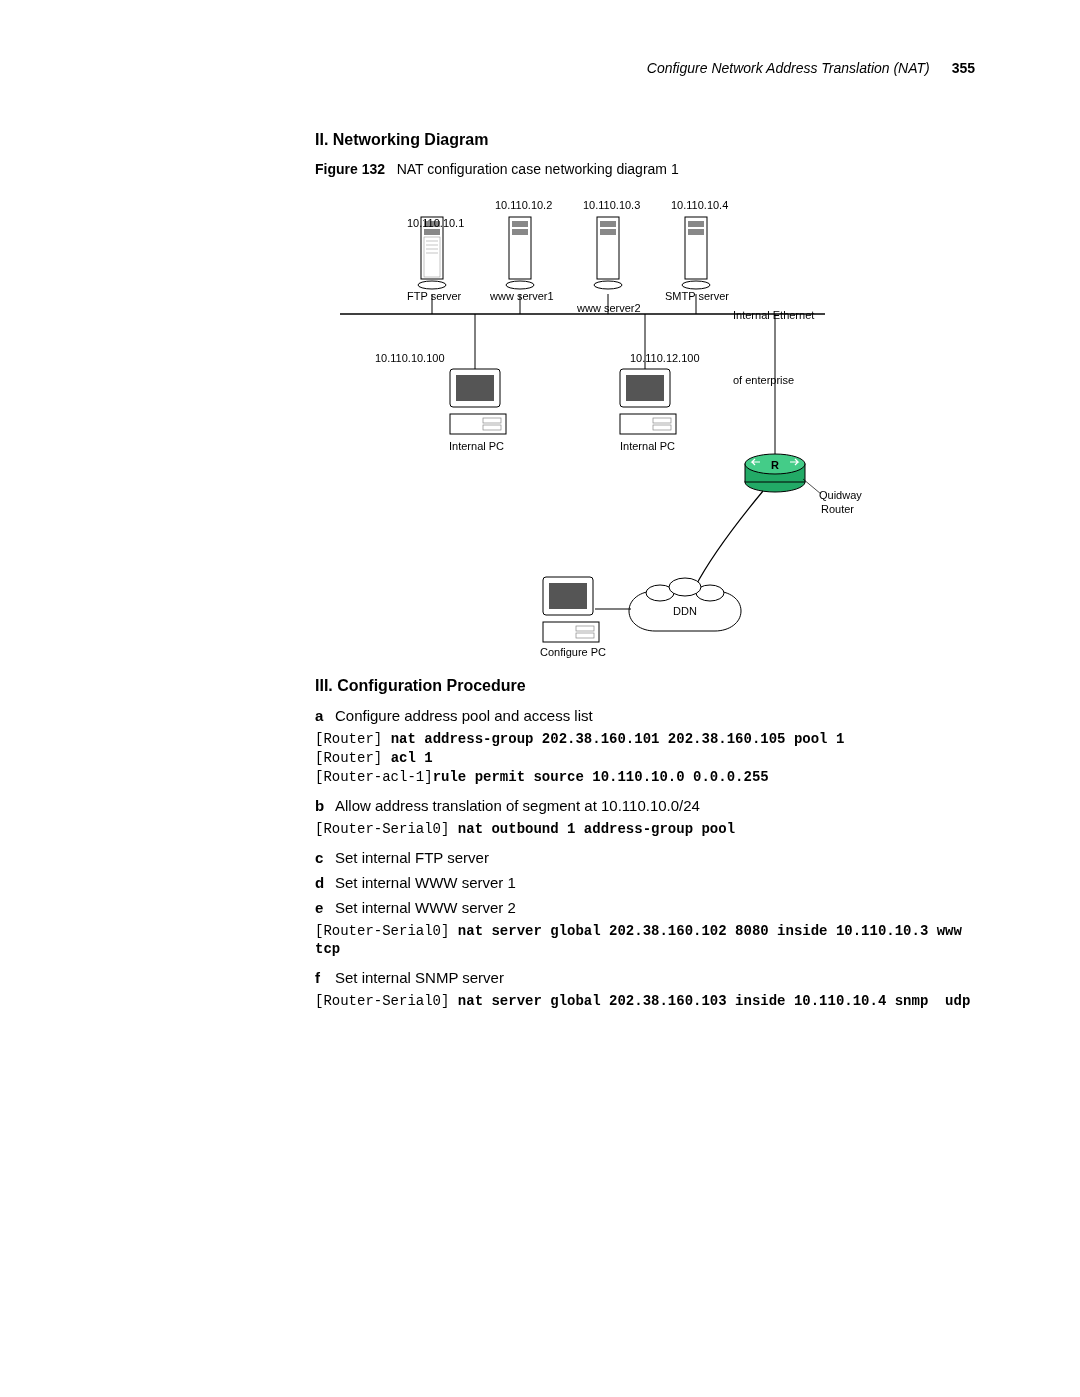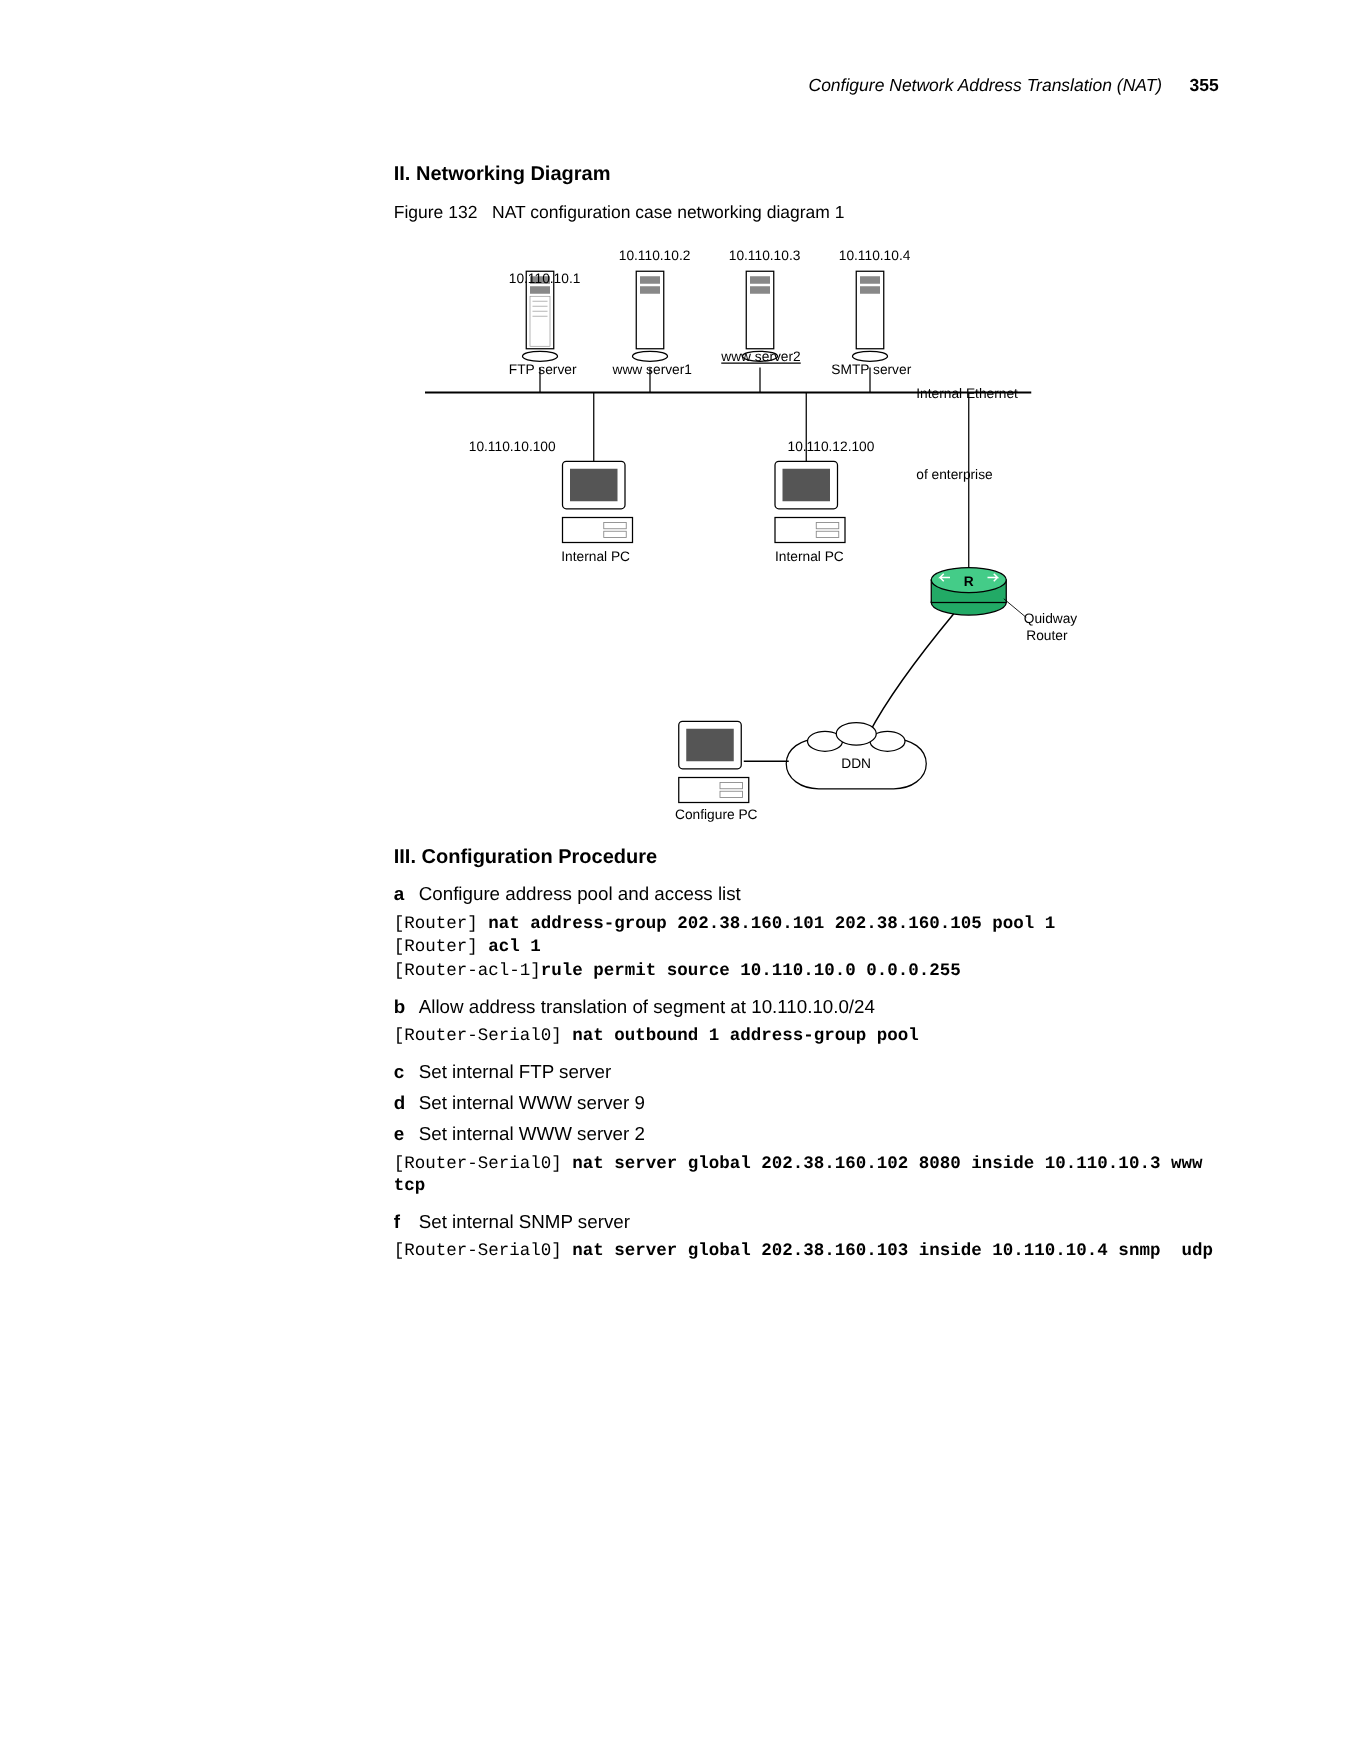--- a/index.html
+++ b/index.html
@@ -28,21 +28,21 @@
   }
   .section-heading {
     font-size: 16px;
     font-weight: bold;
     margin: 0 0 12px 0;
   }
   .figcaption {
     font-size: 14px;
     margin: 0 0 12px 0;
   }
-  .figcaption b { font-weight: normal; }
+  .figcaption b { font-weight: bold; }
   .diagram-wrap {
     position: relative;
     width: 560px;
     height: 470px;
     margin-bottom: 18px;
   }
   .label {
     position: absolute;
     font-size: 11px;
     line-height: 1.25;
@@ -183,21 +183,21 @@
       </svg>
 
       
       <div class="label" style="left:92px; top:28px;">10.110.10.1</div>
       <div class="label" style="left:180px; top:10px;">10.110.10.2</div>
       <div class="label" style="left:268px; top:10px;">10.110.10.3</div>
       <div class="label" style="left:356px; top:10px;">10.110.10.4</div>
 
       <div class="label" style="left:92px; top:101px;">FTP server</div>
       <div class="label" style="left:175px; top:101px;">www server1</div>
-      <div class="label" style="left:262px; top:91px;text-decoration:underline;">www server2</div>
+      <div class="label" style="left:262px; top:113px;">www server2</div>
       <div class="label" style="left:350px; top:101px;">SMTP server</div>
 
       <div class="label" style="left:418px; top:120px;">Internal Ethernet</div>
       <div class="label" style="left:418px; top:145px;margin-top:40px;">of enterprise</div>
 
       <div class="label" style="left:60px; top:163px;">10.110.10.100</div>
       <div class="label" style="left:315px; top:163px;">10.110.12.100</div>
 
       <div class="label" style="left:134px; top:251px;">Internal PC</div>
       <div class="label" style="left:305px; top:251px;">Internal PC</div>
@@ -225,21 +225,21 @@
     </div>
     <div class="code"><span>[Router-Serial0] </span><b>nat outbound 1 address-group pool</b></div>
 
     <div class="step">
       <span class="letter">c</span>
       <span>Set internal FTP server</span>
     </div>
 
     <div class="step">
       <span class="letter">d</span>
-      <span>Set internal WWW server 9</span>
+      <span>Set internal WWW server 1</span>
     </div>
 
     <div class="step">
       <span class="letter">e</span>
       <span>Set internal WWW server 2</span>
     </div>
     <div class="code"><span>[Router-Serial0] </span><b>nat server global 202.38.160.102 8080 inside 10.110.10.3 www tcp</b></div>
 
     <div class="step">
       <span class="letter">f</span>

